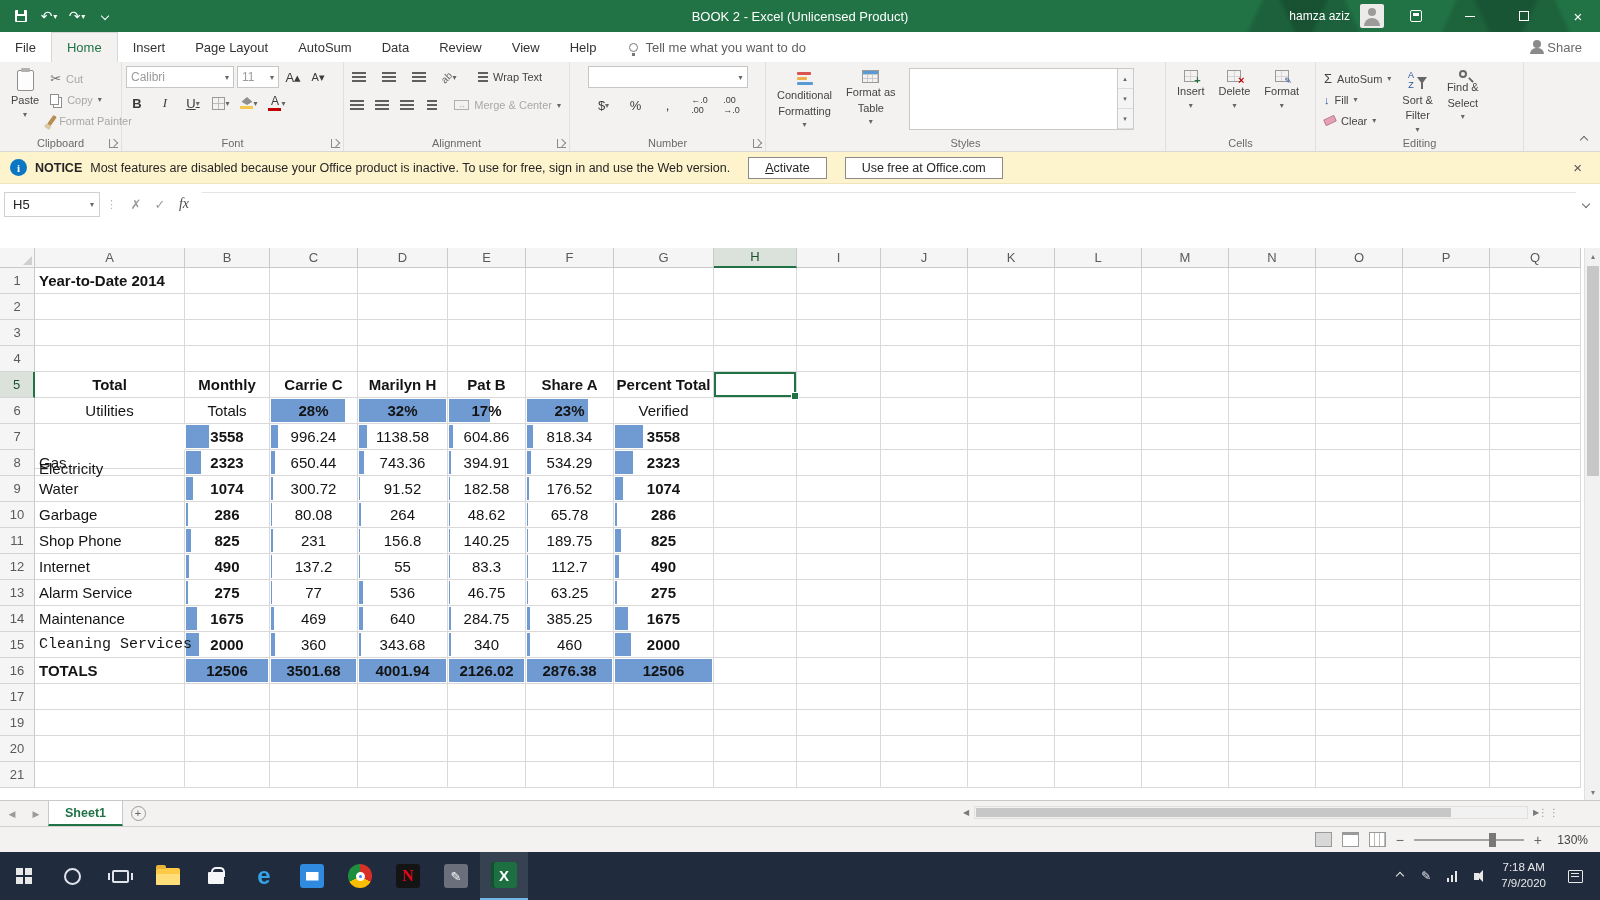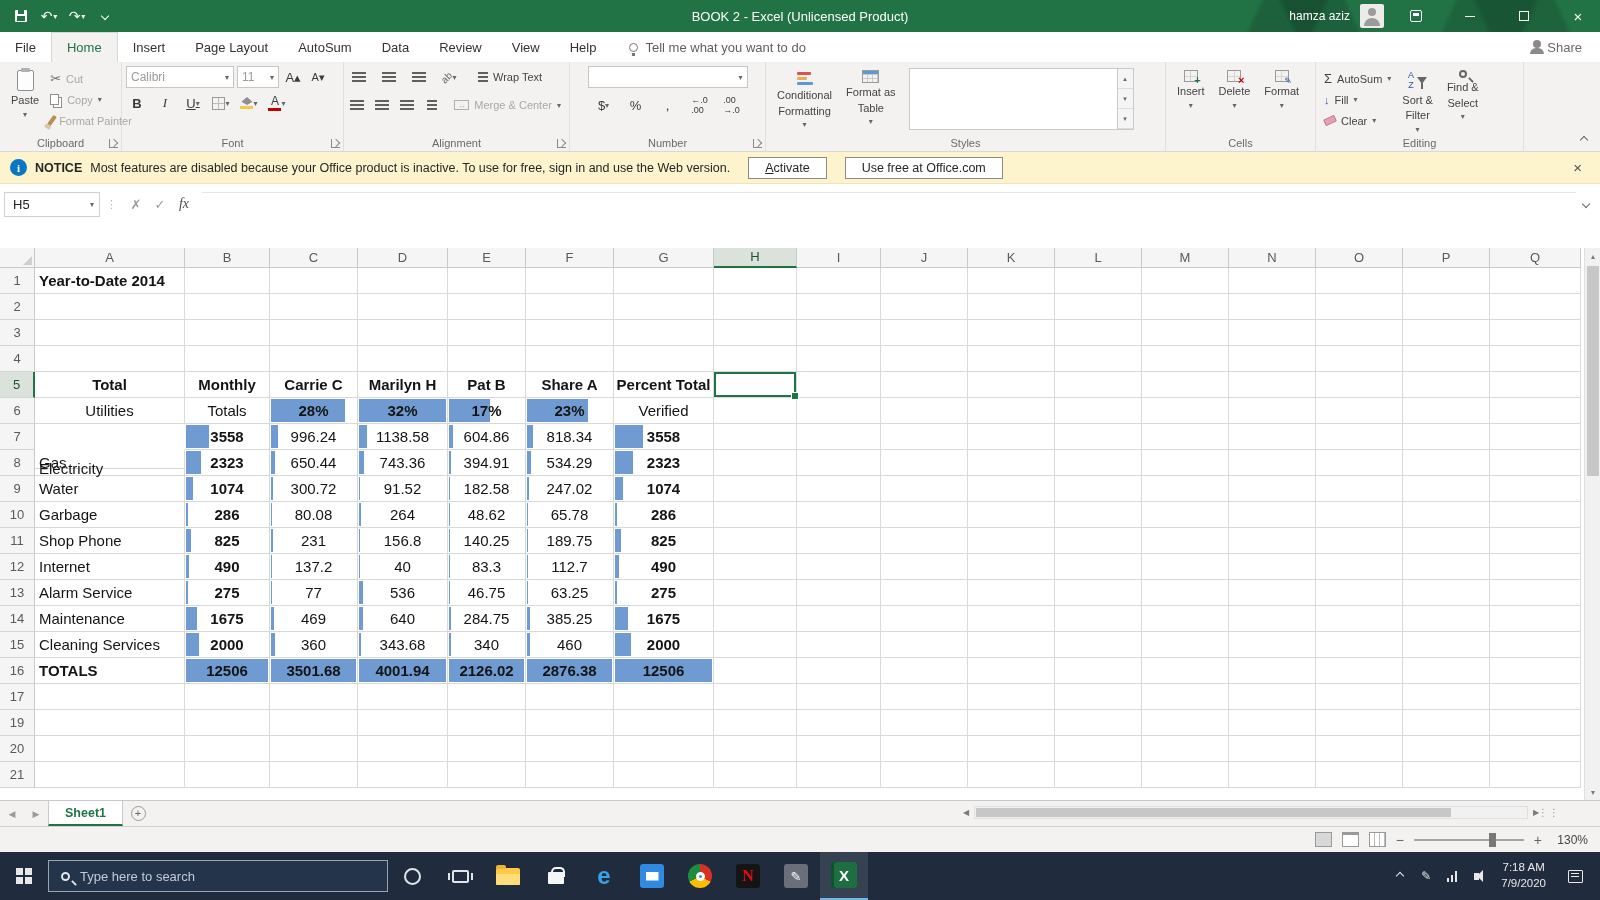--- a/index.html
+++ b/index.html
@@ -772,21 +772,21 @@
           <div class="gcell al-c" style="width: 90px;">
             <span class="dbar" style="width: calc(0.7% - 0.014px);"></span>
             <span class="ct">91.52</span>
           </div>
           <div class="gcell al-c" style="width: 78px;">
             <span class="dbar" style="width: calc(1.5% - 0.03px);"></span>
             <span class="ct">182.58</span>
           </div>
           <div class="gcell al-c" style="width: 88px;">
             <span class="dbar" style="width: calc(2% - 0.04px);"></span>
-            <span class="ct">247.02</span>
+            <span class="ct">176.52</span>
           </div>
           <div class="gcell al-c b" style="width: 100px;">
             <span class="dbar" style="width: calc(8.6% - 0.172px);"></span>
             <span class="ct">1074</span>
           </div>
           <div class="gcell" style="width: 83px;"></div>
           <div class="gcell" style="width: 84px;"></div>
           <div class="gcell" style="width: 87px;"></div>
           <div class="gcell" style="width: 87px;"></div>
           <div class="gcell" style="width: 87px;"></div>
@@ -884,21 +884,21 @@
           <div class="gcell al-c b" style="width: 85px;">
             <span class="dbar" style="width: calc(3.9% - 0.078px);"></span>
             <span class="ct">490</span>
           </div>
           <div class="gcell al-c" style="width: 88px;">
             <span class="dbar" style="width: calc(1.1% - 0.022px);"></span>
             <span class="ct">137.2</span>
           </div>
           <div class="gcell al-c" style="width: 90px;">
             <span class="dbar" style="width: calc(0.7% - 0.014px);"></span>
-            <span class="ct">40</span>
+            <span class="ct">55</span>
           </div>
           <div class="gcell al-c" style="width: 78px;">
             <span class="dbar" style="width: calc(0.7% - 0.014px);"></span>
             <span class="ct">83.3</span>
           </div>
           <div class="gcell al-c" style="width: 88px;">
             <span class="dbar" style="width: calc(0.9% - 0.018px);"></span>
             <span class="ct">112.7</span>
           </div>
           <div class="gcell al-c b" style="width: 100px;">
@@ -991,21 +991,21 @@
           <div class="gcell" style="width: 87px;"></div>
           <div class="gcell" style="width: 87px;"></div>
           <div class="gcell" style="width: 87px;"></div>
           <div class="gcell" style="width: 87px;"></div>
           <div class="gcell" style="width: 87px;"></div>
           <div class="gcell" style="width: 87px;"></div>
           <div class="gcell" style="width: 91px;"></div>
         </div>
         <div class="grow">
           <div class="growh">15</div>
-          <div class="gcell al-l" style="width: 150px;">
+          <div class="gcell al-l" style="width: 150px; font-family: Liberation Mono, monospace;">
             <span class="ct">Cleaning Services</span>
           </div>
           <div class="gcell al-c b" style="width: 85px;">
             <span class="dbar" style="width: calc(16% - 0.32px);"></span>
             <span class="ct">2000</span>
           </div>
           <div class="gcell al-c" style="width: 88px;">
             <span class="dbar" style="width: calc(4.5% - 0.09px);"></span>
             <span class="ct">360</span>
           </div>
@@ -1197,24 +1197,20 @@
 
   <div class="taskbar">
     <span class="titem">
         <span class="winlogo">
           <span></span>
           <span></span>
           <span></span>
           <span></span>
         </span>
       </span>
-    <div class="searchbox">
-      <span class="i-smag"></span>
-      <span>Type here to search</span>
-    </div>
     <span class="titem">
         <span class="i-cortana"></span>
       </span>
     <span class="titem">
         <span class="i-taskview"></span>
       </span>
     <span class="titem">
         <span class="i-folder"></span>
       </span>
     <span class="titem">

